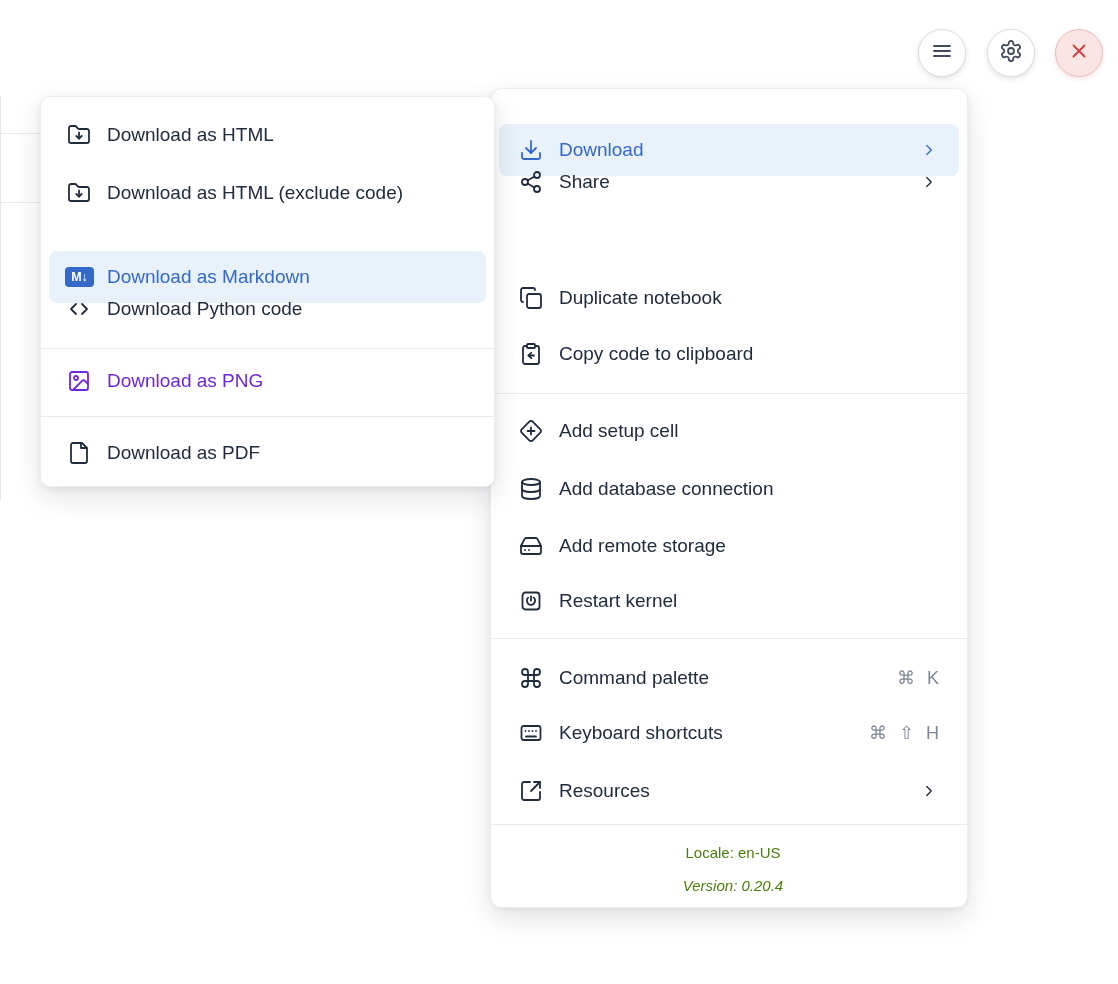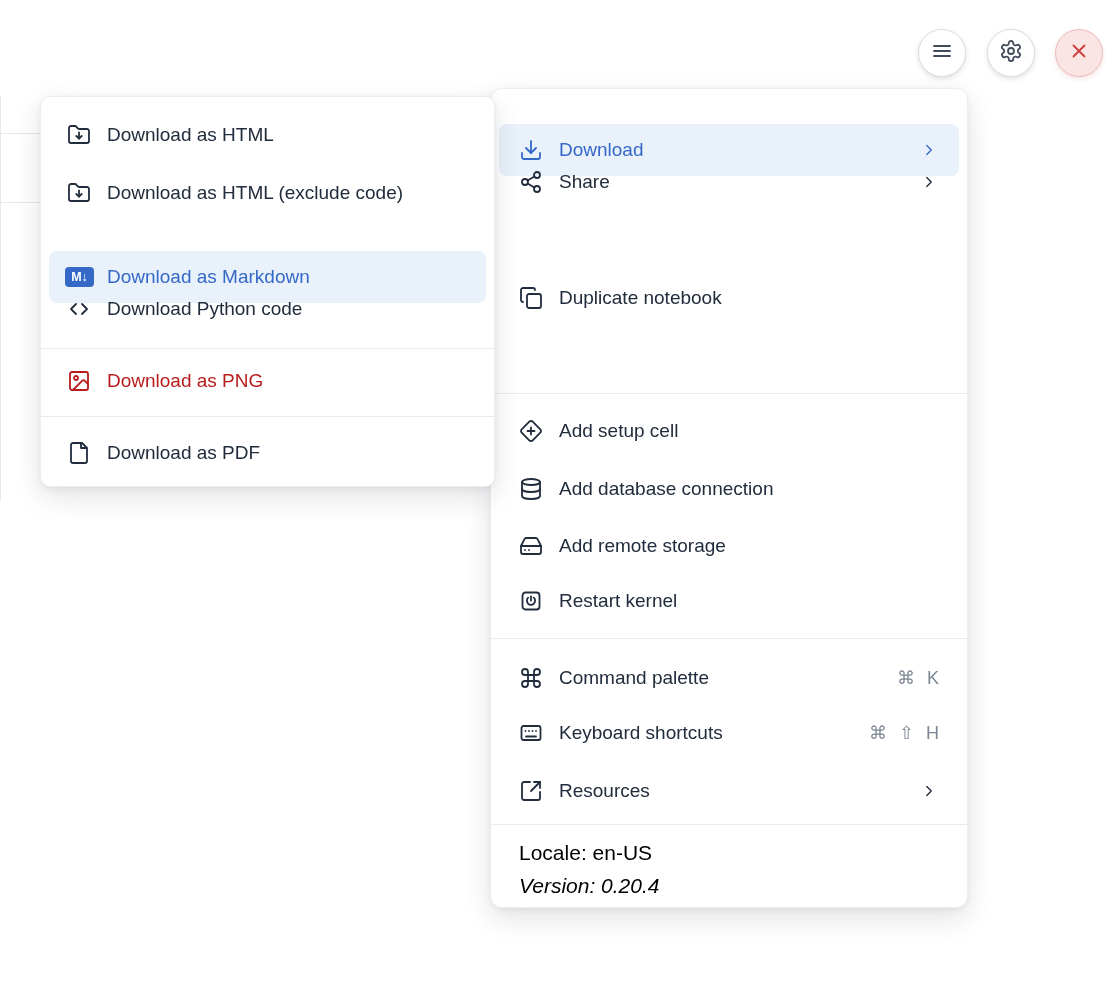--- a/index.html
+++ b/index.html
@@ -28,35 +28,35 @@
   #main-menu { left:490px; top:88px; width:478px; height:820px; border-radius:12px; z-index:10; }
   #download-submenu { left:40px; top:96px; width:455px; height:391px; border-radius:10px; z-index:20;text-align:right; }
 
   .mrow { position:absolute; left:8px; right:8px; height:52px; display:flex; align-items:center;
     gap:16px; padding:0 20px; border-radius:8px; font-size:19px; color:#212c3d; cursor:pointer; }
   #download-submenu .mrow { padding:0 18px; }
   .mrow .ic { width:24px; height:24px; flex:0 0 24px; display:flex; align-items:center;
     justify-content:center; }
   .mrow .ic svg { width:24px; height:24px; }
   .mrow.hl { background:#e9f1fb; color:#3569c8;margin-top:27px; }
-  .mrow.disabled { color:#b91c1c; cursor:default; }
+  .mrow.disabled { color:#6d28d9; cursor:default; }
   .lbl { white-space:nowrap; }
   .chev { margin-left:auto; width:20px; height:20px; display:flex; align-items:center;
     justify-content:center; }
   .chev svg { width:18px; height:18px; }
   .shortcut { margin-left:auto; color:#7e8796; font-size:18px; word-spacing:7px;
     white-space:nowrap; }
   .divider { position:absolute; left:0; right:0; height:1px; background:#e7eaee; }
 
   .md-badge { width:29px; height:20px; margin:0 -3px 0 -2px; border-radius:4px; background:#3569c8;
     color:#fff; font-size:12.5px; font-weight:bold; display:flex; align-items:center;
     justify-content:center; letter-spacing:0; flex:0 0 29px; }
 
-  .footer-line { position:absolute; left:28px; right:20px; color:#000000; font-size:21px;
-    line-height:24px; }
+  .footer-line { position:absolute; left:28px; right:20px; color:#4d7c0f; font-size:15px;
+    line-height:24px;text-align:center; }
   #footer-locale { top:752px; }
   #footer-version { top:785px;font-style:italic; }
 
   svg { fill:none; stroke:currentColor; stroke-width:1.8; stroke-linecap:round; stroke-linejoin:round; }
 </style>
 </head>
 <body>
 
 <div class="stage">
 
@@ -126,20 +126,31 @@
     <div class="mrow" style="top:183px">
       <span class="ic">
         <svg viewBox="0 0 24 24">
             <rect width="14" height="14" x="8" y="8" rx="2"></rect>
             <path d="M4 16c-1.1 0-2-.9-2-2V4c0-1.1.9-2 2-2h10c1.1 0 2 .9 2 2"></path>
           </svg>
       </span>
       <span class="lbl">Duplicate notebook</span>
     </div>
 
+    <div class="mrow" style="top:239px">
+      <span class="ic">
+        <svg viewBox="0 0 24 24">
+            <rect width="8" height="4" x="8" y="2" rx="1"></rect>
+            <path d="M16 4h2a2 2 0 0 1 2 2v14a2 2 0 0 1-2 2H6a2 2 0 0 1-2-2V6a2 2 0 0 1 2-2h2"></path>
+            <path d="M15 13.5H9.5"></path>
+            <path d="m12.2 10.8-2.7 2.7 2.7 2.7"></path>
+          </svg>
+      </span>
+      <span class="lbl">Copy code to clipboard</span>
+    </div>
 
     <div class="divider" style="top:304px"></div>
 
     <div class="mrow" style="top:374px">
       <span class="ic">
         <svg viewBox="0 0 24 24">
             <ellipse cx="12" cy="5" rx="9" ry="3"></ellipse>
             <path d="M3 5v14a9 3 0 0 0 18 0V5"></path>
             <path d="M3 12a9 3 0 0 0 18 0"></path>
           </svg>

